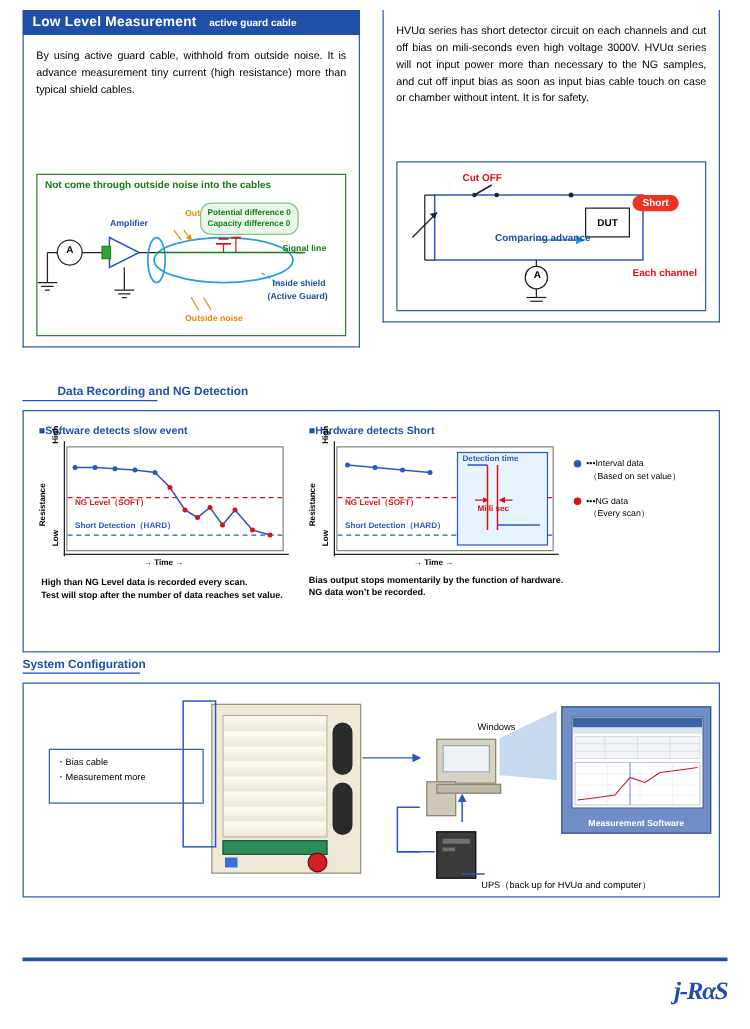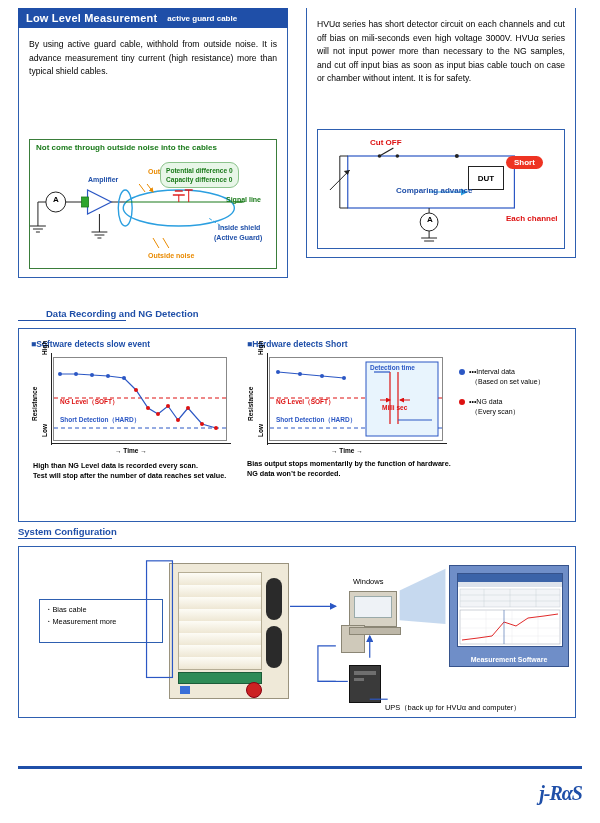--- a/index.html
+++ b/index.html
@@ -428,21 +428,21 @@
       <div style="position:absolute;left:96px;top:62px;width:16px;height:42px;border-radius:8px;background:#2a2a2a;"></div>
       <div style="position:absolute;left:10px;top:122px;width:10px;height:8px;background:#3a6fd8;"></div>
       <div style="position:absolute;left:76px;top:118px;width:14px;height:14px;border-radius:50%;background:#c22;border:1px solid #801;"></div>
     </div>
 
     <div style="position:absolute;left:330px;top:44px;width:46px;height:34px;background:#d7d2c4;border:1px solid #8b8675;">
       <div style="position:absolute;left:4px;top:4px;right:4px;bottom:8px;background:#eef2f6;border:1px solid #9aa;"></div>
     </div>
     <div style="position:absolute;left:322px;top:78px;width:22px;height:26px;background:#cfc9ba;border:1px solid #8b8675;"></div>
     <div style="position:absolute;left:330px;top:80px;width:50px;height:6px;background:#bdb7a8;border:1px solid #8b8675;"></div>
-    <div class="monitorlabel" style="left:334px;top:30px;">Windows</div>
+    <div class="monitorlabel" style="left:363px;top:30px;">Windows</div>
 
     <div class="swbox" style="left:430px;top:18px;width:118px;height:100px;">
       <div class="swscreen" style="left:7px;top:7px;width:104px;height:72px;">
         <svg class="svglayer" viewBox="0 0 104 72" preserveAspectRatio="none">
           <rect x="0" y="0" width="104" height="8" fill="#3b63a8"></rect>
           <rect x="0" y="8" width="104" height="5" fill="#dde3ec"></rect>
           <rect x="2" y="15" width="100" height="18" fill="#f2f4f7" stroke="#c3c9d2" stroke-width="0.5"></rect>
           <g stroke="#c3c9d2" stroke-width="0.4">
             <line x1="2" y1="21" x2="102" y2="21"></line>
               <line x1="2" y1="27" x2="102" y2="27"></line>

